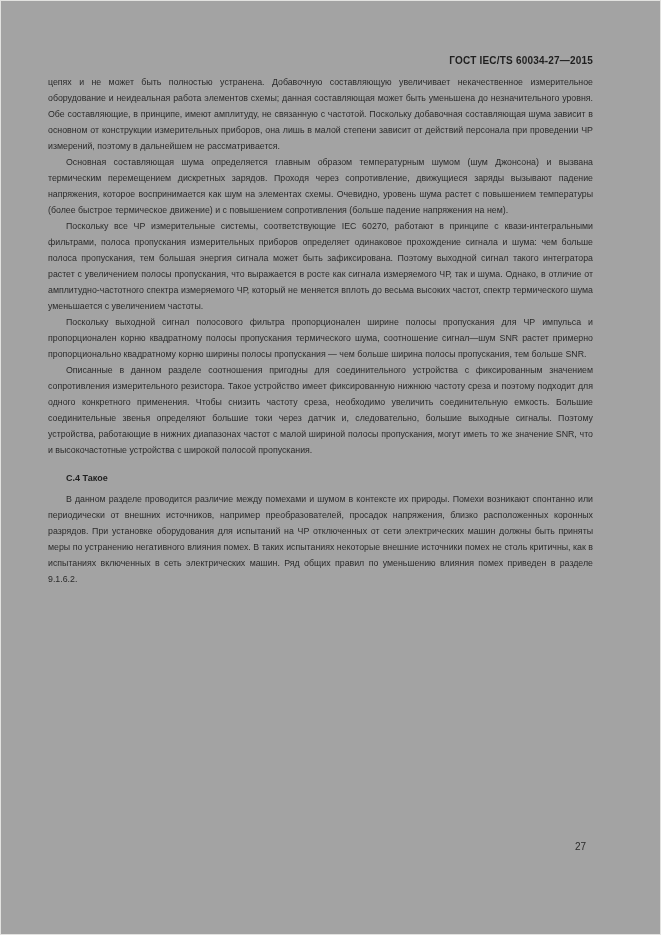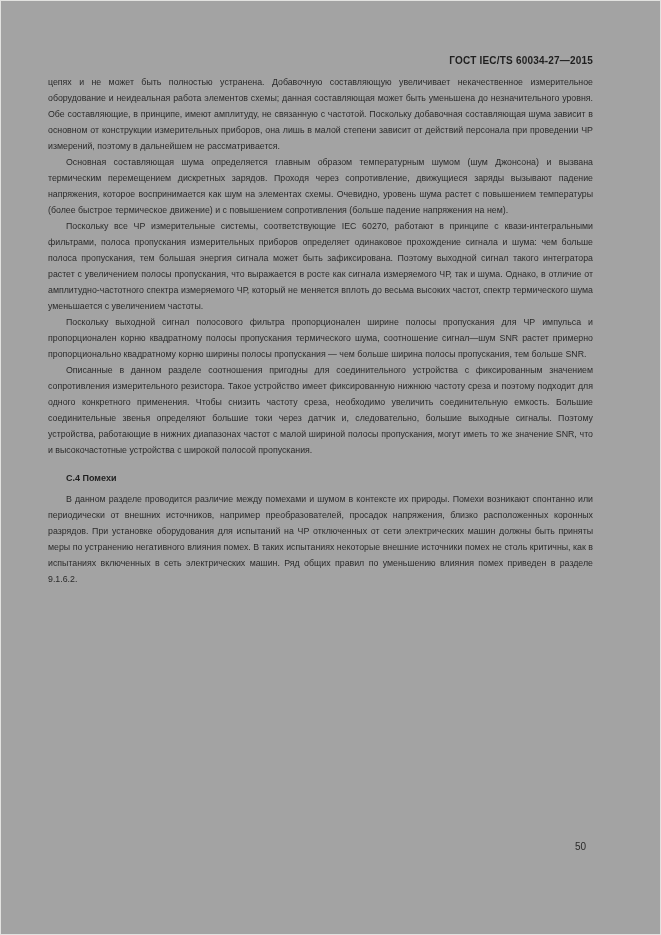--- a/index.html
+++ b/index.html
@@ -73,20 +73,20 @@
 
   <div class="running-header">ГОСТ IEC/TS 60034-27—2015</div>
 
   <div class="page-body">
     <p class="para no-indent">цепях и не может быть полностью устранена. Добавочную составляющую увеличивает некачественное измерительное оборудование и неидеальная работа элементов схемы; данная составляющая может быть уменьшена до незначительного уровня. Обе составляющие, в принципе, имеют амплитуду, не связанную с частотой. Поскольку добавочная составляющая шума зависит в основном от конструкции измерительных приборов, она лишь в малой степени зависит от действий персонала при проведении ЧР измерений, поэтому в дальнейшем не рассматривается.</p>
     <p class="para">Основная составляющая шума определяется главным образом температурным шумом (шум Джонсона) и вызвана термическим перемещением дискретных зарядов. Проходя через сопротивление, движущиеся заряды вызывают падение напряжения, которое воспринимается как шум на элементах схемы. Очевидно, уровень шума растет с повышением температуры (более быстрое термическое движение) и с повышением сопротивления (больше падение напряжения на нем).</p>
     <p class="para">Поскольку все ЧР измерительные системы, соответствующие IEC 60270, работают в принципе с квази-интегральными фильтрами, полоса пропускания измерительных приборов определяет одинаковое прохождение сигнала и шума: чем больше полоса пропускания, тем большая энергия сигнала может быть зафиксирована. Поэтому выходной сигнал такого интегратора растет с увеличением полосы пропускания, что выражается в росте как сигнала измеряемого ЧР, так и шума. Однако, в отличие от амплитудно-частотного спектра измеряемого ЧР, который не меняется вплоть до весьма высоких частот, спектр термического шума уменьшается с увеличением частоты.</p>
     <p class="para">Поскольку выходной сигнал полосового фильтра пропорционален ширине полосы пропускания для ЧР импульса и пропорционален корню квадратному полосы пропускания термического шума, соотношение сигнал—шум SNR растет примерно пропорционально квадратному корню ширины полосы пропускания — чем больше ширина полосы пропускания, тем больше SNR.</p>
     <p class="para">Описанные в данном разделе соотношения пригодны для соединительного устройства с фиксированным значением сопротивления измерительного резистора. Такое устройство имеет фиксированную нижнюю частоту среза и поэтому подходит для одного конкретного применения. Чтобы снизить частоту среза, необходимо увеличить соединительную емкость. Большие соединительные звенья определяют большие токи через датчик и, следовательно, большие выходные сигналы. Поэтому устройства, работающие в нижних диапазонах частот с малой шириной полосы пропускания, могут иметь то же значение SNR, что и высокочастотные устройства с широкой полосой пропускания.</p>
 
-    <h2 class="section-heading">С.4 Помехи</h2>
+    <h2 class="section-heading">С.4 Такое</h2>
 
     <p class="para">В данном разделе проводится различие между помехами и шумом в контексте их природы. Помехи возникают спонтанно или периодически от внешних источников, например преобразователей, просадок напряжения, близко расположенных коронных разрядов. При установке оборудования для испытаний на ЧР отключенных от сети электрических машин должны быть приняты меры по устранению негативного влияния помех. В таких испытаниях некоторые внешние источники помех не столь критичны, как в испытаниях включенных в сеть электрических машин. Ряд общих правил по уменьшению влияния помех приведен в разделе 9.1.6.2.</p>
   </div>
 
-  <div class="page-number">50</div>
+  <div class="page-number">27</div>
 
 </div>
 
 </body></html>

